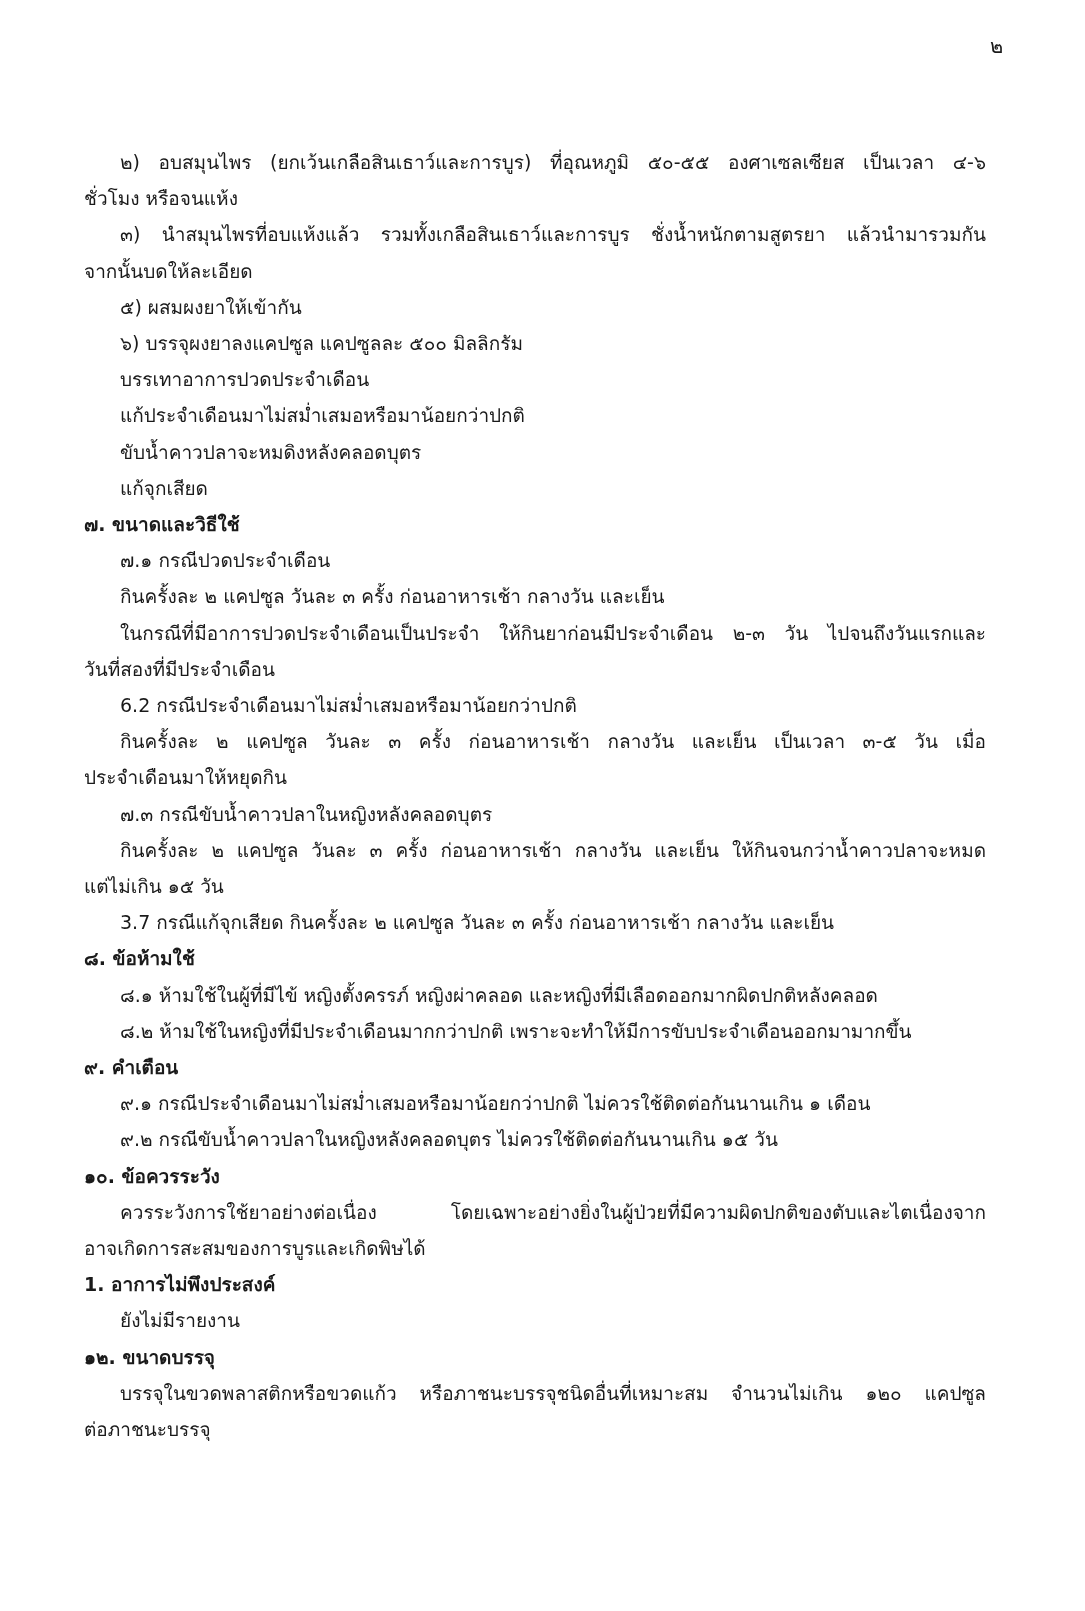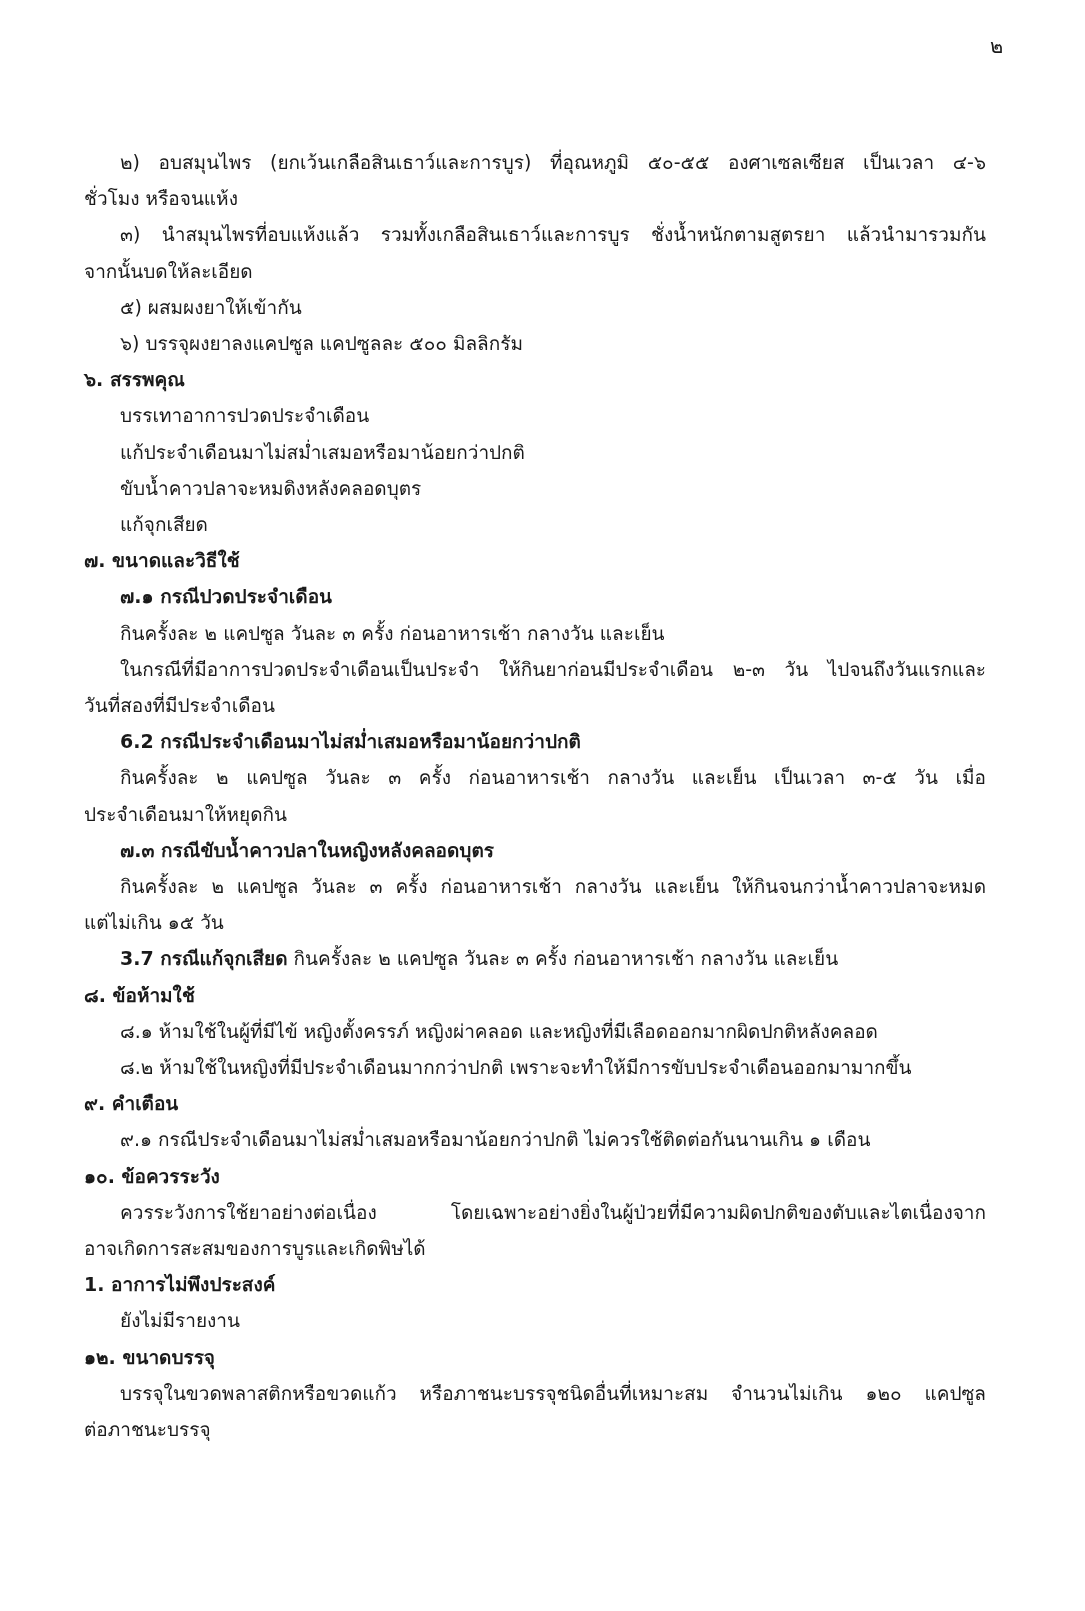--- a/index.html
+++ b/index.html
@@ -41,41 +41,40 @@
       text-align: justify;
       text-align-last: justify;
       white-space: normal;
       height: 36.2px;
       overflow: hidden;
     }
     .heading {
       font-weight: bold;
     }
     .sub-heading {
-      font-weight: bold;
+      font-weight: normal;
     }
   </style>
 </head>
 <body>
 
 <div class="page-number">๒</div>
 
 <div class="content">
 
   <div>
     <div class="line indent justify">๒) อบสมุนไพร (ยกเว้นเกลือสินเธาว์และการบูร)  ที่อุณหภูมิ ๕๐-๕๕ องศาเซลเซียส เป็นเวลา  ๔-๖</div>
     <div class="line">ชั่วโมง หรือจนแห้ง</div>
     <div class="line indent justify">๓) นำสมุนไพรที่อบแห้งแล้ว รวมทั้งเกลือสินเธาว์และการบูร ชั่งน้ำหนักตามสูตรยา แล้วนำมารวมกัน</div>
     <div class="line">จากนั้นบดให้ละเอียด</div>
     <div class="line indent">๕) ผสมผงยาให้เข้ากัน</div>
     <div class="line indent">๖) บรรจุผงยาลงแคปซูล แคปซูลละ ๕๐๐ มิลลิกรัม</div>
   </div>
 
   <div>
-    <div class="line heading">๖. สรรพคุณ</div>
     <div class="line indent">บรรเทาอาการปวดประจำเดือน</div>
     <div class="line indent">แก้ประจำเดือนมาไม่สม่ำเสมอหรือมาน้อยกว่าปกติ</div>
     <div class="line indent">ขับน้ำคาวปลาจะหมดิงหลังคลอดบุตร</div>
     <div class="line indent">แก้จุกเสียด</div>
   </div>
 
   <div>
     <div class="line heading">๗. ขนาดและวิธีใช้</div>
 
     <div class="line indent sub-heading">๗.๑ กรณีปวดประจำเดือน</div>
@@ -96,20 +95,21 @@
 
   <div>
     <div class="line heading">๘. ข้อห้ามใช้</div>
     <div class="line indent">๘.๑ ห้ามใช้ในผู้ที่มีไข้ หญิงตั้งครรภ์ หญิงผ่าคลอด และหญิงที่มีเลือดออกมากผิดปกติหลังคลอด</div>
     <div class="line indent">๘.๒ ห้ามใช้ในหญิงที่มีประจำเดือนมากกว่าปกติ เพราะจะทำให้มีการขับประจำเดือนออกมามากขึ้น</div>
   </div>
 
   <div>
     <div class="line heading">๙. คำเตือน</div>
     <div class="line indent">๙.๑ กรณีประจำเดือนมาไม่สม่ำเสมอหรือมาน้อยกว่าปกติ ไม่ควรใช้ติดต่อกันนานเกิน ๑ เดือน</div>
+    <div class="line indent">๙.๒ กรณีขับน้ำคาวปลาในหญิงหลังคลอดบุตร ไม่ควรใช้ติดต่อกันนานเกิน ๑๕ วัน</div>
   </div>
 
   <div>
     <div class="line heading">๑๐. ข้อควรระวัง</div>
     <div class="line indent justify">ควรระวังการใช้ยาอย่างต่อเนื่อง  โดยเฉพาะอย่างยิ่งในผู้ป่วยที่มีความผิดปกติของตับและไตเนื่องจาก</div>
     <div class="line">อาจเกิดการสะสมของการบูรและเกิดพิษได้</div>
   </div>
 
   <div>
     <div class="line heading">1. อาการไม่พึงประสงค์</div>

